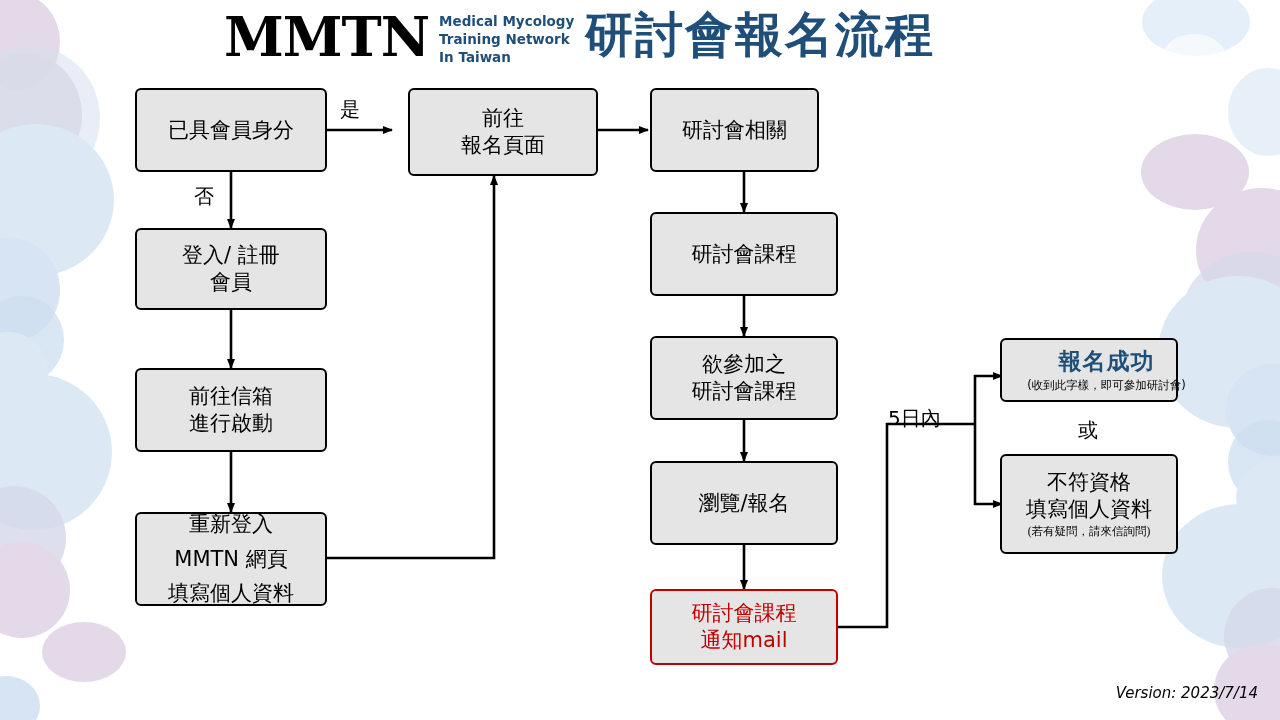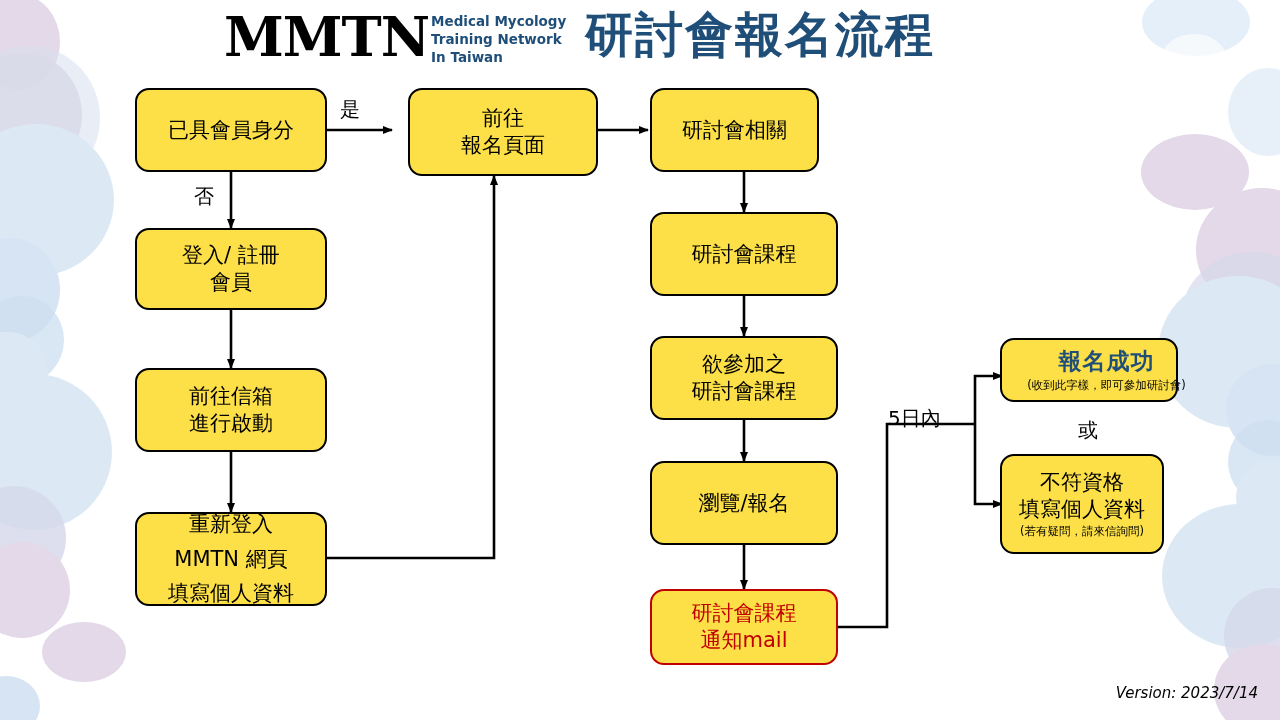--- a/index.html
+++ b/index.html
@@ -40,21 +40,21 @@
   }
   #logo-mark {
     font-family: "DejaVu Serif", "Liberation Serif", serif;
     font-weight: 700;
     font-size: 54px;
     letter-spacing: -1px;
     color: #000000;
     line-height: 1;
   }
   #logo-sub {
-    margin-left: 2px;
+    margin-left: 10px;
     color: #1f4e79;
     font-size: 13.5px;
     font-weight: 600;
     line-height: 1.35;
     padding-top: 4px;
     white-space: nowrap;
   }
   #page-title {
     position: absolute;
     left: 585px; top: 8px;
@@ -64,22 +64,22 @@
     letter-spacing: 2px;
     line-height: 1.1;
     white-space: nowrap;
   }
 
   
   .node {
     position: absolute;
     box-sizing: border-box;
     border: 2.5px solid #000000;
-    border-radius: 14px;
-    background: #fde047;
+    border-radius: 6px;
+    background: #e5e5e5;
     display: flex;
     flex-direction: column;
     align-items: center;
     justify-content: center;
     text-align: center;
     color: #000000;
     font-size: 21px;
     line-height: 1.28;
     z-index: 2;
   }
@@ -262,21 +262,21 @@
   <div class="node red" style="left:650px; top:589px; width:188px; height:76px;">
     <span class="line">研討會課程</span>
     <span class="line">通知mail</span>
   </div>
 
   <div class="node" style="left:1000px; top:338px; width:178px; height:64px;padding-left:35px;">
     <span class="line hl">報名成功</span>
     <span class="sub">(收到此字樣，即可參加研討會)</span>
   </div>
 
-  <div class="node" style="left:1000px; top:454px; width:164px; height:100px;">
+  <div class="node" style="left:1000px; top:454px; width:178px; height:100px;font-family:Liberation Serif, serif;">
     <span class="line">不符資格</span>
     <span class="line">填寫個人資料</span>
     <span class="sub">(若有疑問，請來信詢問)</span>
   </div>
 
   <div class="edge-label" style="left:340px; top:96px;">是</div>
   <div class="edge-label" style="left:194px; top:183px;">否</div>
   <div class="edge-label" style="left:888px; top:405px;">5日內</div>
   <div class="edge-label" style="left:1078px; top:417px;">或</div>
 

